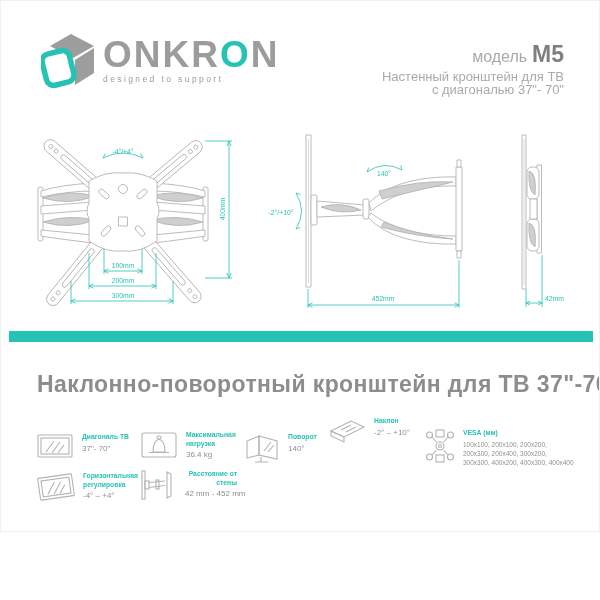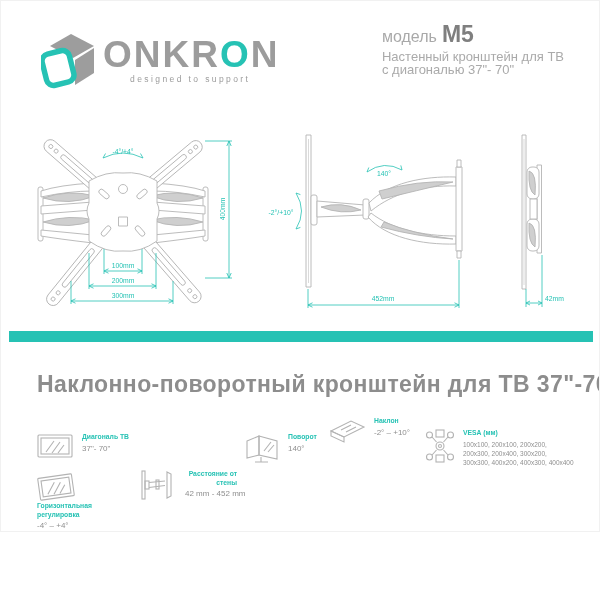--- a/index.html
+++ b/index.html
@@ -4,22 +4,22 @@
 <style>
   html,body{margin:0;padding:0;background:#fff;}
   #page{position:relative;width:600px;height:532px;background:#fff;
         font-family:"Liberation Sans",sans-serif;overflow:hidden;
         box-sizing:border-box;border:1px solid #f1f1f1;}
   
   #logo-cube{position:absolute;left:40px;top:26px;}
   #wordmark{position:absolute;left:102px;top:34px;display:inline-block;}
   #brand{font-size:37px;font-weight:bold;color:#9c9c9c;letter-spacing:2px;line-height:40px;}
   #brand .accent{color:#26c2b4;}
-  #tagline{font-size:8.5px;letter-spacing:2.4px;color:#9c9c9c;text-align:center;margin-top:-1px;padding-right:2px;}
-  #model-block{position:absolute;right:35px;top:20px;}
+  #tagline{font-size:8.5px;letter-spacing:2.4px;color:#9c9c9c;text-align:left;margin-top:-1px;padding-right:2px;}
+  #model-block{position:absolute;right:35px;top:40px;text-align:right;}
   #model-line{white-space:nowrap;}
   #model-label{font-size:16px;color:#a9a9a9;}
   #model-value{font-size:23px;font-weight:bold;color:#7f7f7f;margin-left:5px;}
   #model-sub{margin-top:3px;font-size:13px;line-height:12.5px;color:#aaaaaa;}
   
   .drawing{position:absolute;}
   #front-view{left:28px;top:130px;}
   #side-view{left:262px;top:130px;}
   #folded-view{left:486px;top:130px;}
   svg text{font-family:"Liberation Sans",sans-serif;}
@@ -31,21 +31,21 @@
   .feature{position:absolute;display:flex;align-items:flex-start;}
   .f-icon{flex:0 0 auto;margin-right:8px;}
   .f-label{font-size:6.8px;font-weight:600;line-height:8.5px;color:#26c2b4;}
   .f-value{font-size:8px;line-height:9.5px;color:#8f8f8f;margin-top:2px;white-space:nowrap;}
   .f-value.wrap{white-space:normal;width:112px;font-size:6.5px;line-height:9px;}
   #feat-0{left:36px;top:432px;}  #feat-0 .f-label{width:60px;}
   #feat-1{left:140px;top:430px;} #feat-1 .f-label{width:58px;}
   #feat-2{left:243px;top:432px;} #feat-2 .f-label{width:55px;}
   #feat-3{left:328px;top:416px;} #feat-3 .f-label{width:65px;}
   #feat-4{left:424px;top:428px;} #feat-4 .f-label{width:112px;}
-  #feat-5{left:36px;top:471px;flex-direction:column;}  #feat-5 .f-label{width:62px;}
+  #feat-5{left:36px;top:471px;}  #feat-5 .f-label{width:62px;}
   #feat-6{left:140px;top:469px;text-align:right;} #feat-6 .f-label{width:52px;}
 </style>
 </head>
 <body>
 
 <div id="page">
 
   <svg id="logo-cube" width="58" height="62" viewBox="0 0 58 62">
     <polygon points="9,19 30,7 53,19 32,31" fill="#9d9d9d"></polygon>
     <polygon points="53,21 53,46 34,58 34,33" fill="#9d9d9d"></polygon>
@@ -216,20 +216,34 @@
         <rect x="4" y="5" width="28" height="16"></rect>
         <path d="M9,19 L17,8 M15,20 L23,9 M21,20 L27,12"></path>
       </g>
     </svg>
     <div>
       <div class="f-label">Диагональ ТВ</div>
       <div class="f-value">37"- 70"</div>
     </div>
   </div>
 
+  <div class="feature" id="feat-1">
+    <svg class="f-icon" width="37" height="28" viewBox="0 0 37 28">
+      <g stroke="#b3b3b3" stroke-width="1.1" fill="none">
+        <rect x="1" y="2" width="34" height="24" rx="2"></rect>
+        <path d="M12,21 Q12,10 18,8 Q24,10 24,21 Z"></path>
+        <rect x="16" y="5" width="4" height="3" rx="1.5"></rect>
+        <path d="M8,21.5 H28"></path>
+      </g>
+    </svg>
+    <div>
+      <div class="f-label">Максимальная нагрузка</div>
+      <div class="f-value">36.4 kg</div>
+    </div>
+  </div>
 
   <div class="feature" id="feat-2">
     <svg class="f-icon" width="36" height="31" viewBox="0 0 36 31">
       <g stroke="#b3b3b3" stroke-width="1.1" fill="none">
         <path d="M3,8 L15,3 L15,22 L3,25 Z"></path>
         <path d="M15,3 L33,8 L33,26 L15,22 Z"></path>
         <path d="M20,18 L27,9 M24,19 L30,12"></path>
         <path d="M17,24 V29 M11,29 H24"></path>
       </g>
     </svg>

